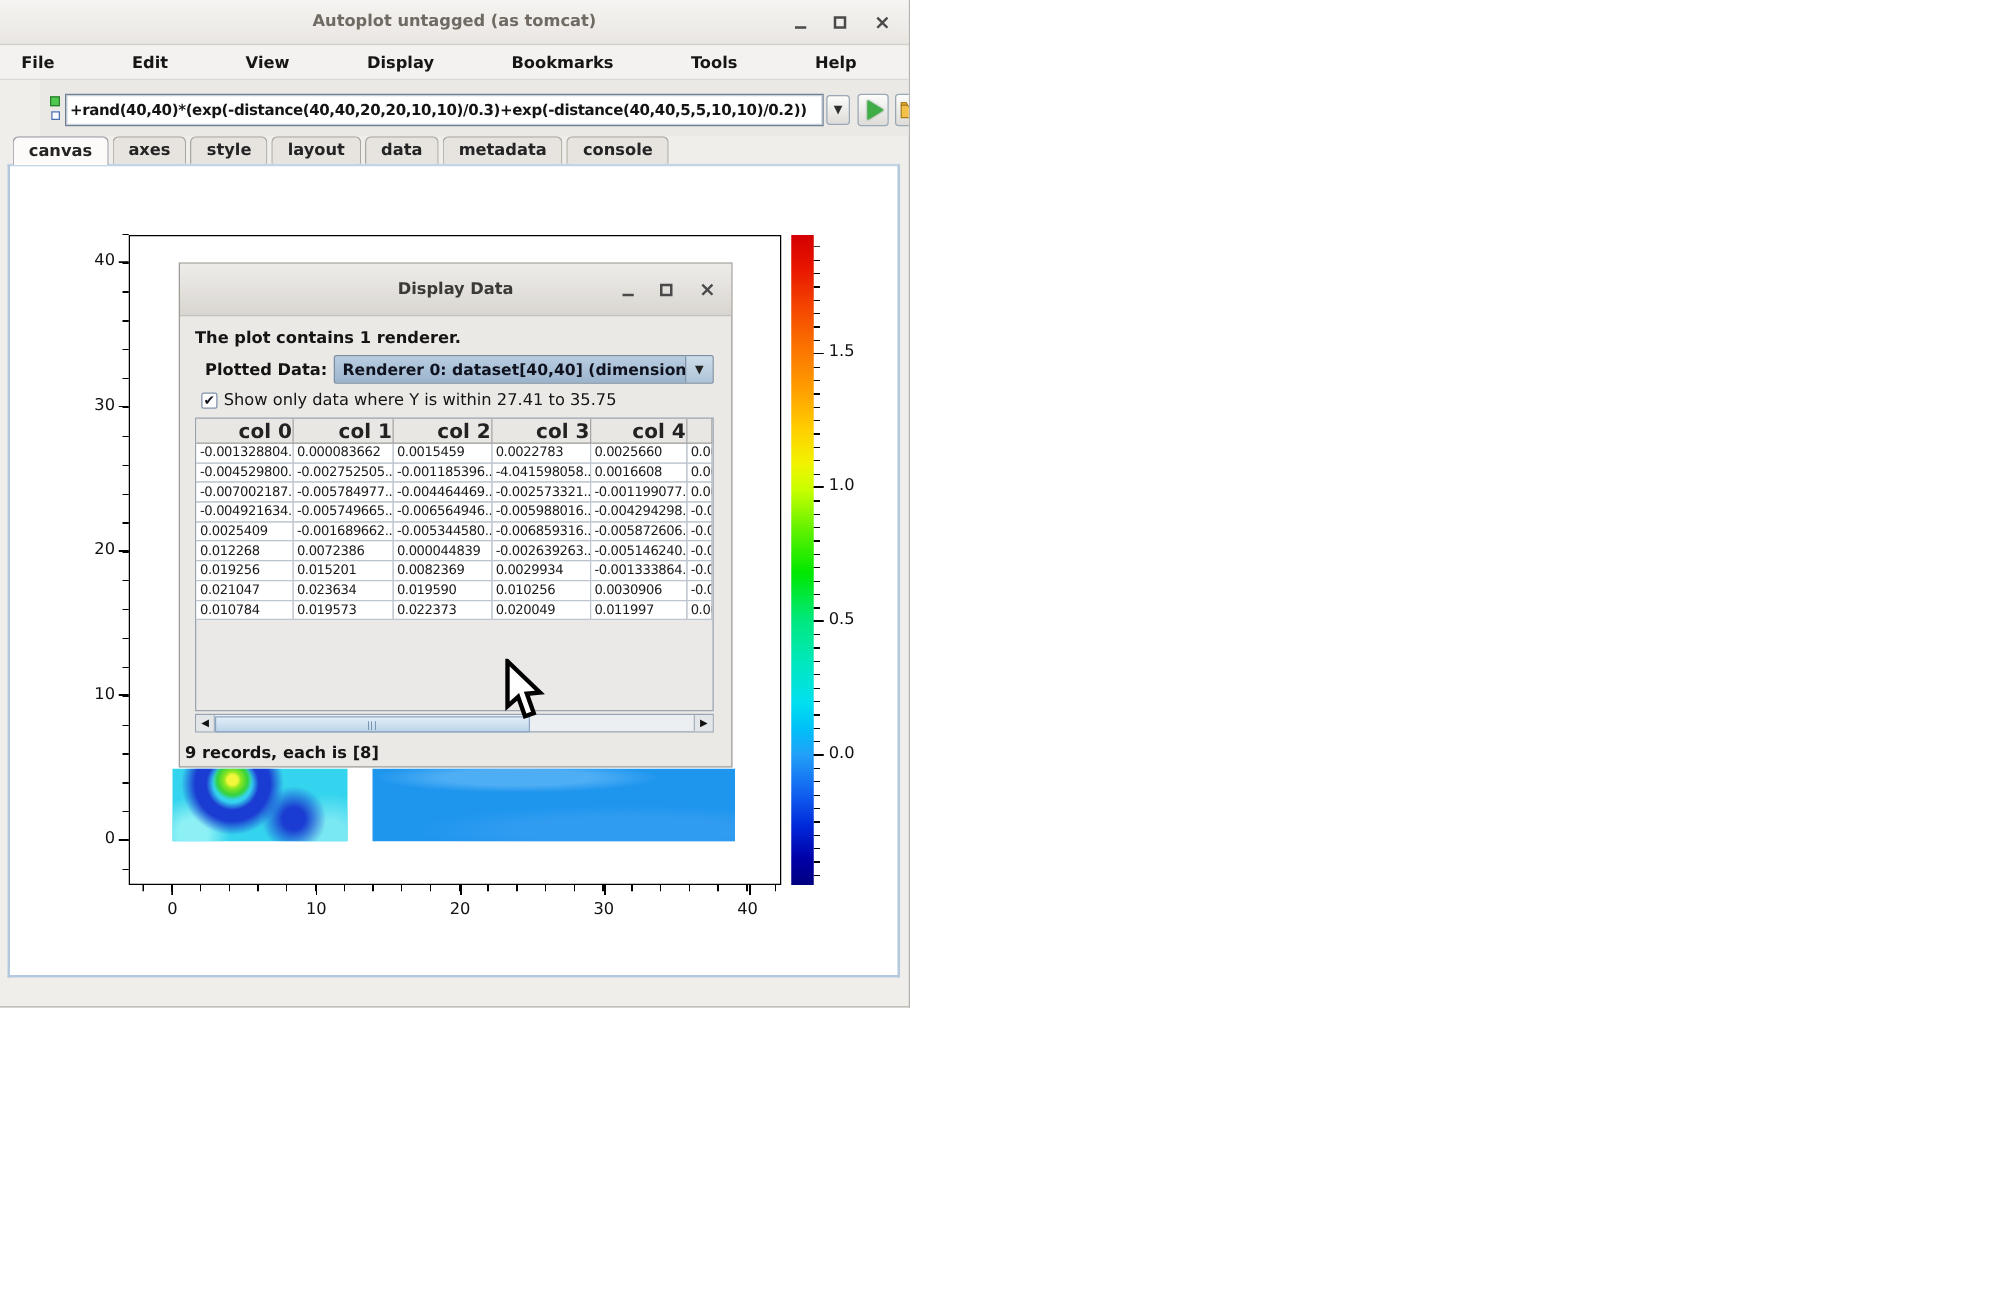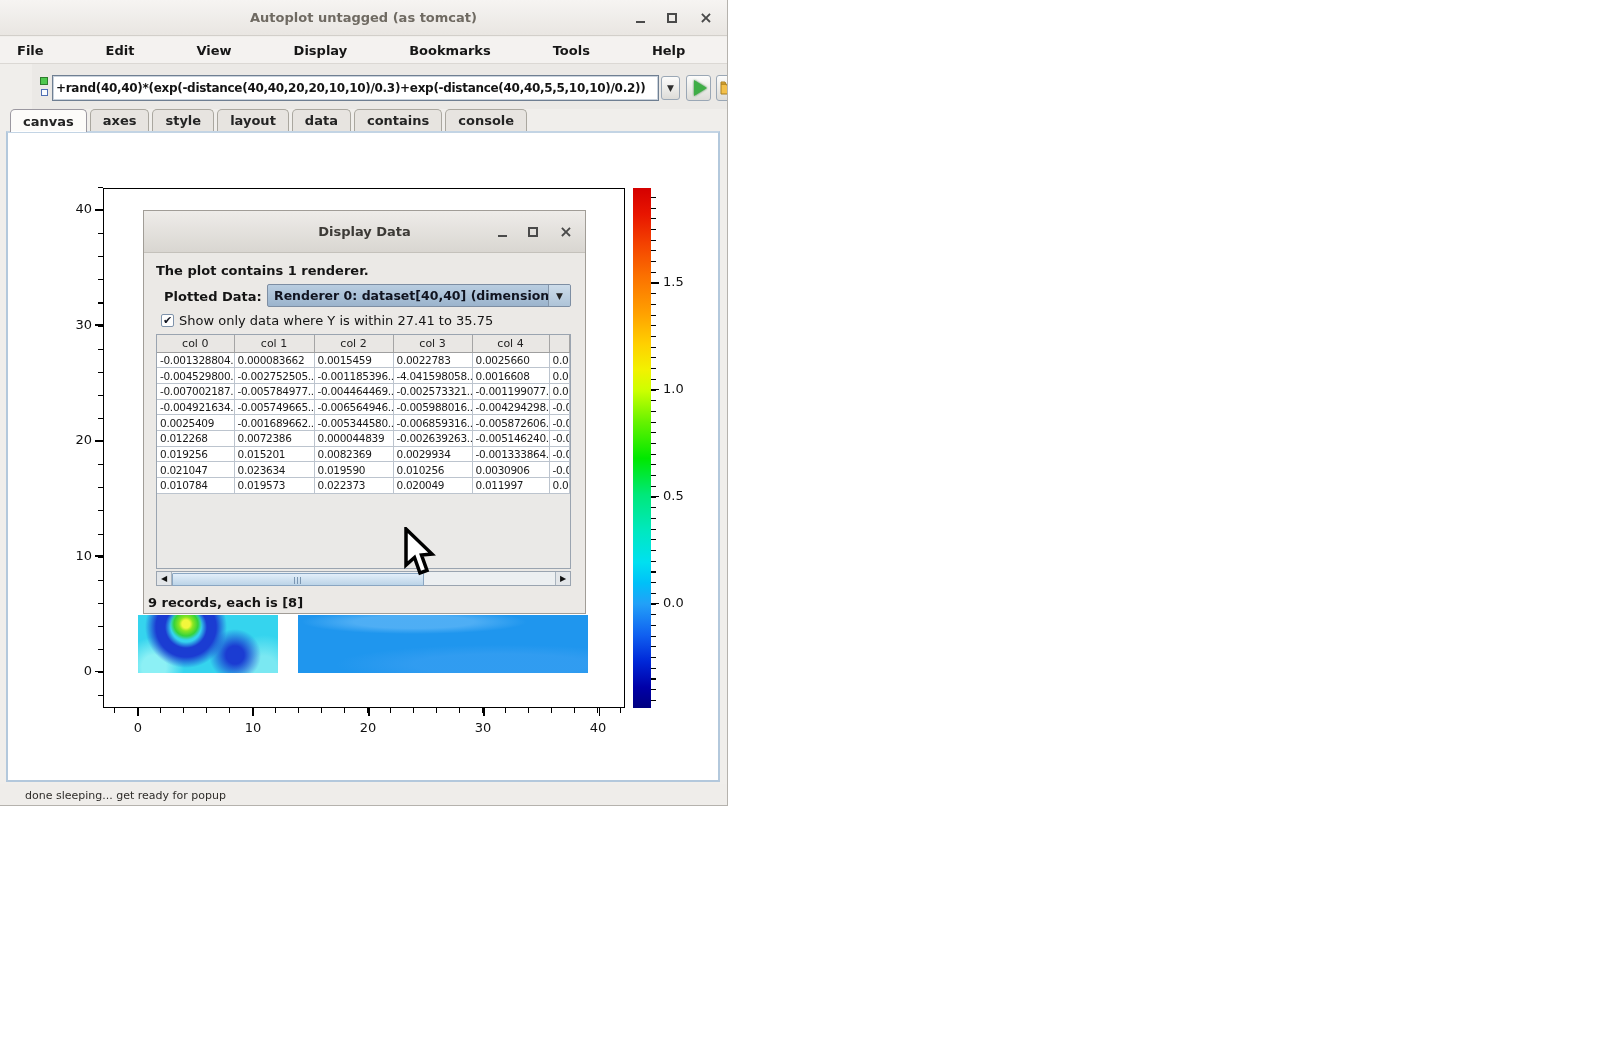--- a/index.html
+++ b/index.html
@@ -111,21 +111,21 @@
 
   .chk { position:absolute; left:17px; top:103px; width:13px; height:13px; background:#fdfdfd;
          border:1px solid #7f93ab; border-radius:2px; font-size:11px; line-height:12px; text-align:center;
          color:#10131f; font-weight:bold; }
   .chk-label { position:absolute; left:35px; top:102px; font-weight:normal; font-size:13px; color:#141414; }
 
   .scrollpane { position:absolute; left:12px; top:123px; width:415px; height:235px;
                 border:1px solid #9aa4b0; background:#eae9e7; overflow:hidden; }
   table.data { border-collapse:collapse; table-layout:fixed; width:412px; }
   table.data th { height:17px; background:#e9e7e4; border-right:1px solid #a5a5a5; border-bottom:1px solid #9f9f9f;
-                  font-weight:normal; font-size:11px; color:#222; text-align:center; overflow:hidden; }
+                  font-weight:bold; font-size:16px; color:#222; text-align:right; overflow:hidden; }
   table.data td { height:15.7px; background:#ffffff; border-right:1px solid #bcc4ce; border-bottom:1px solid #bcc4ce;
                   font-size:10.5px; letter-spacing:-0.3px; color:#1a1a1a; padding:0 0 0 3px;
                   white-space:nowrap; overflow:hidden; }
   .c0{width:77px}.c1{width:80px}.c2{width:79px}.c3{width:79px}.c4{width:77px}.c5{width:20px}
 
   .hscroll { position:absolute; left:12px; top:360px; width:415px; height:15px; border:1px solid #9aa4b0;
              background:#eceff1; display:flex; }
   .harrow { width:15px; height:13px; background:#e3e6e9; display:flex; align-items:center; justify-content:center;
             font-size:8px; color:#111; }
   .harrow.left { border-right:1px solid #aab4be; }
@@ -191,21 +191,21 @@
       </svg>
     </div>
   </div>
 
   <div class="tabrow">
     <div class="tab selected">canvas</div>
     <div class="tab">axes</div>
     <div class="tab">style</div>
     <div class="tab">layout</div>
     <div class="tab">data</div>
-    <div class="tab">contains</div>
+    <div class="tab">metadata</div>
     <div class="tab">console</div>
   </div>
 
   <div class="mainpanel"></div>
 
   <div class="plot-box"></div>
   <div class="ytick-minor"></div>
   <div class="ytick-major"></div>
   <div class="ylabel" style="top:201px">40</div>
   <div class="ylabel" style="top:316.5px">30</div>
@@ -357,17 +357,14 @@
 
     <div class="dlg-records">9 records, each is [8]</div>
   </div>
 
   <div class="cursor">
     <svg width="34" height="50" viewBox="0 0 34 50">
       <path d="M4 2 L4 38 L12.5 30.5 L18 46 L25 43.5 L19.5 28 L30 27 Z" fill="#ffffff" stroke="#000000" stroke-width="3.5" stroke-linejoin="miter"></path>
     </svg>
   </div>
 
-  <div class="statusbar">
-    <div class="txt">done sleeping... get ready for popup</div>
-  </div>
 
 </div>
 
 </body></html>

